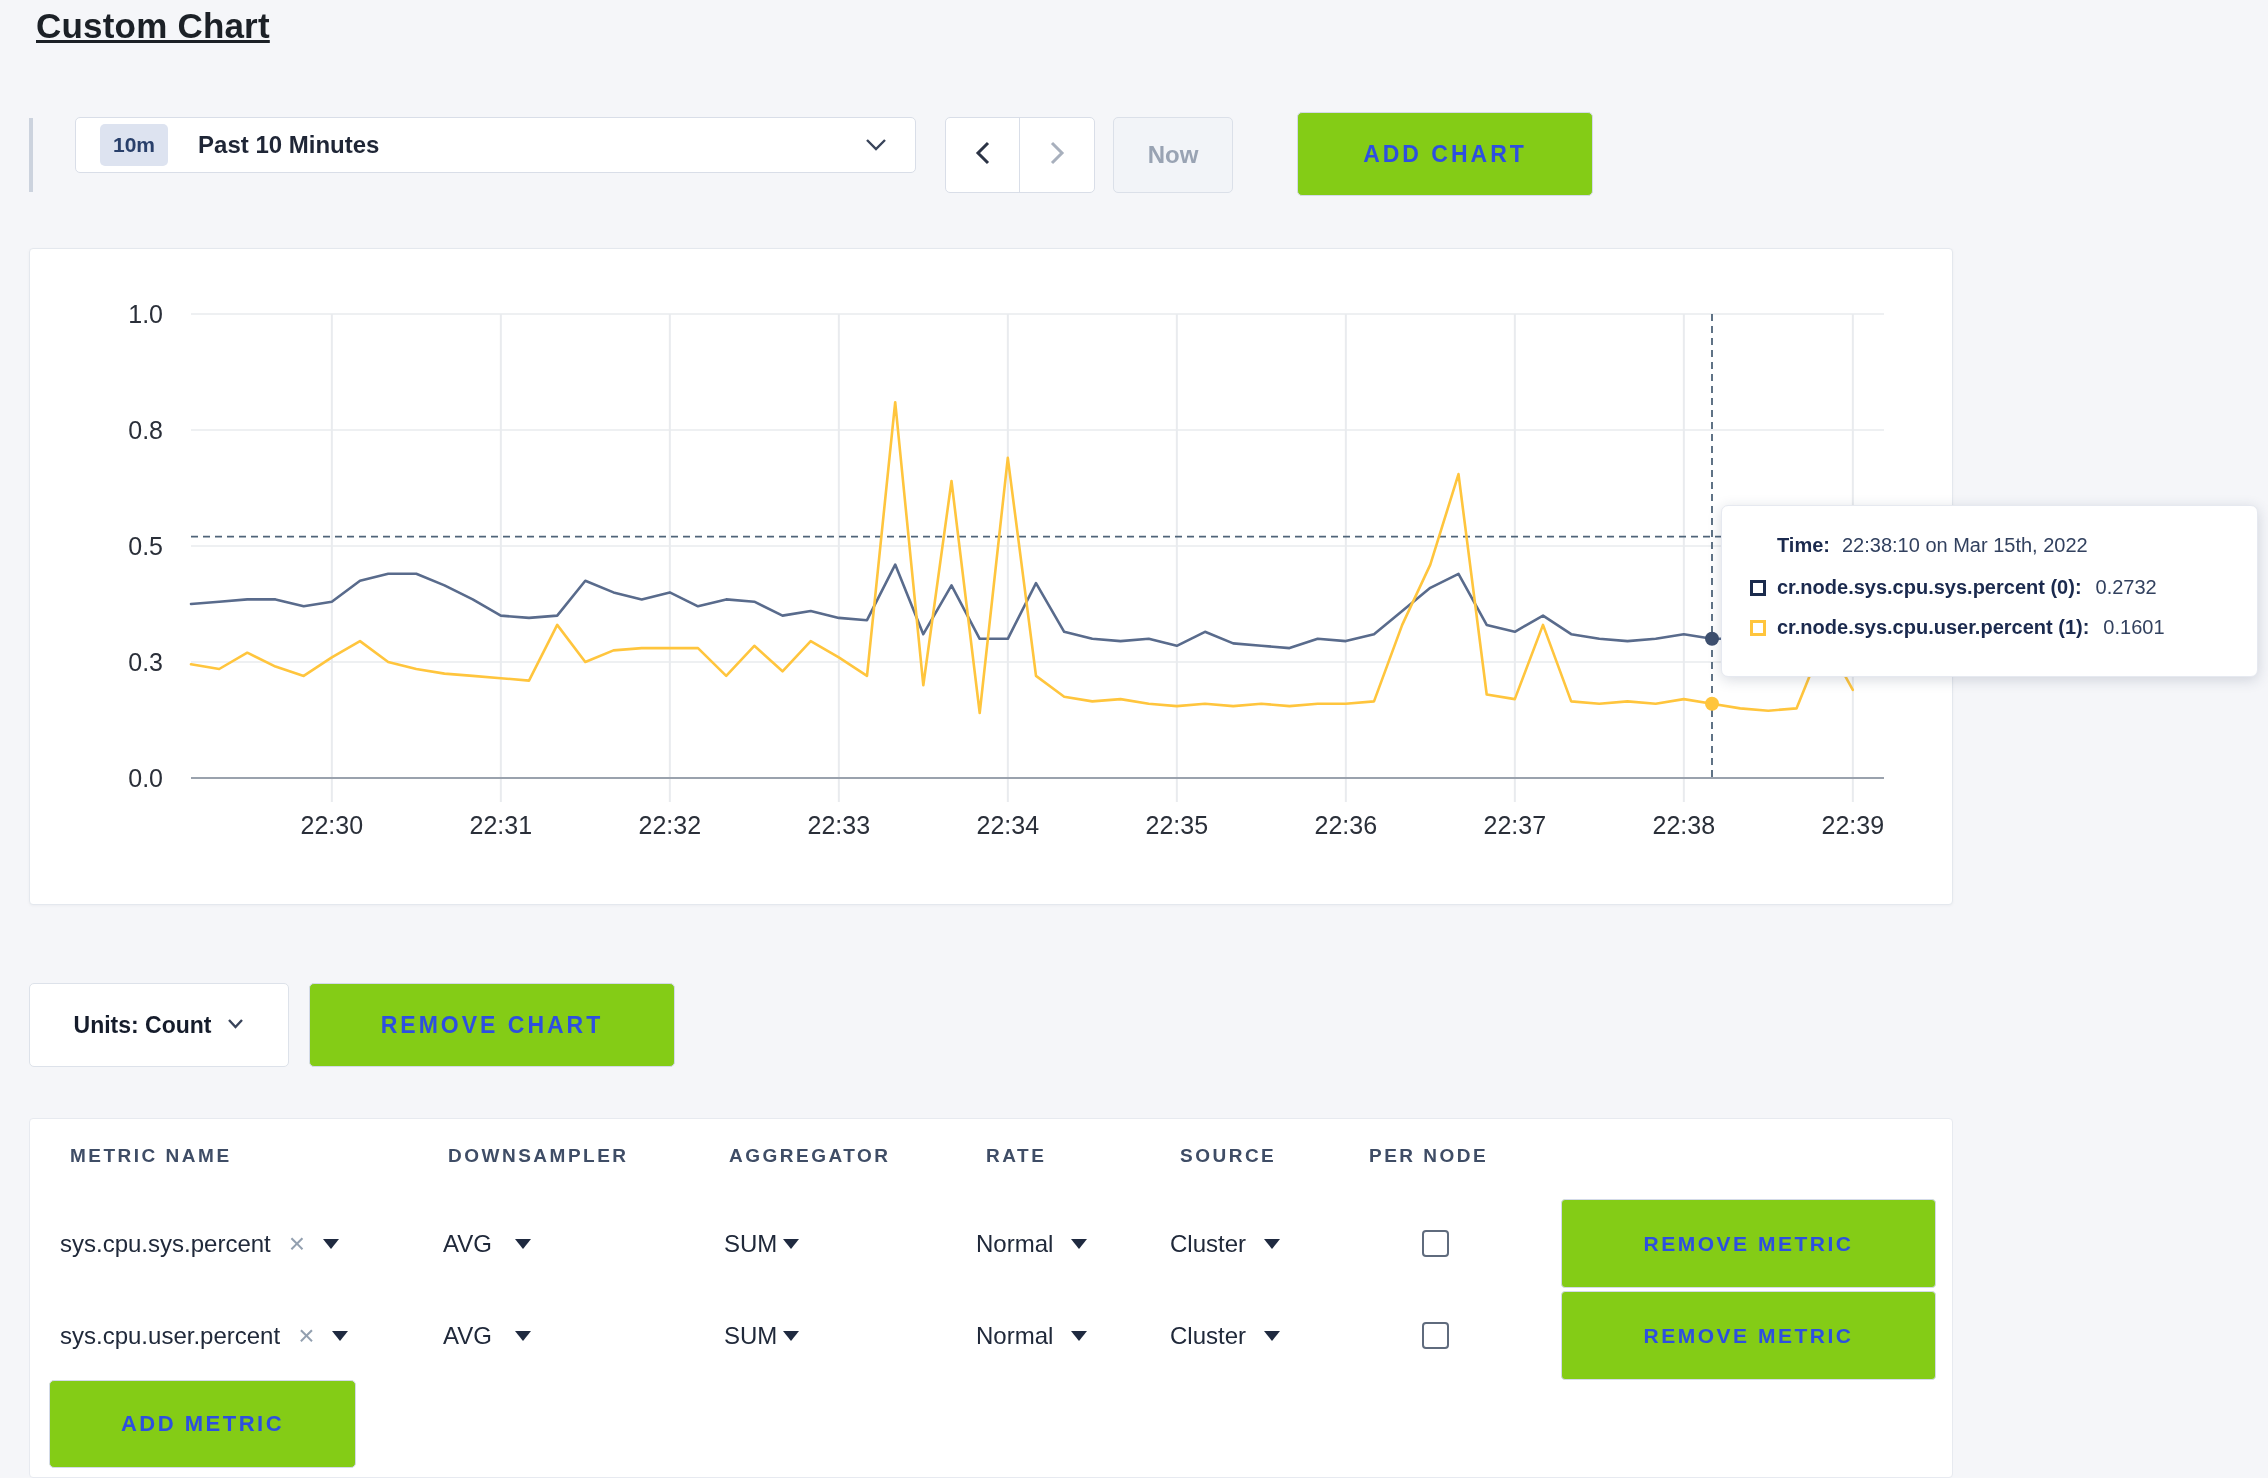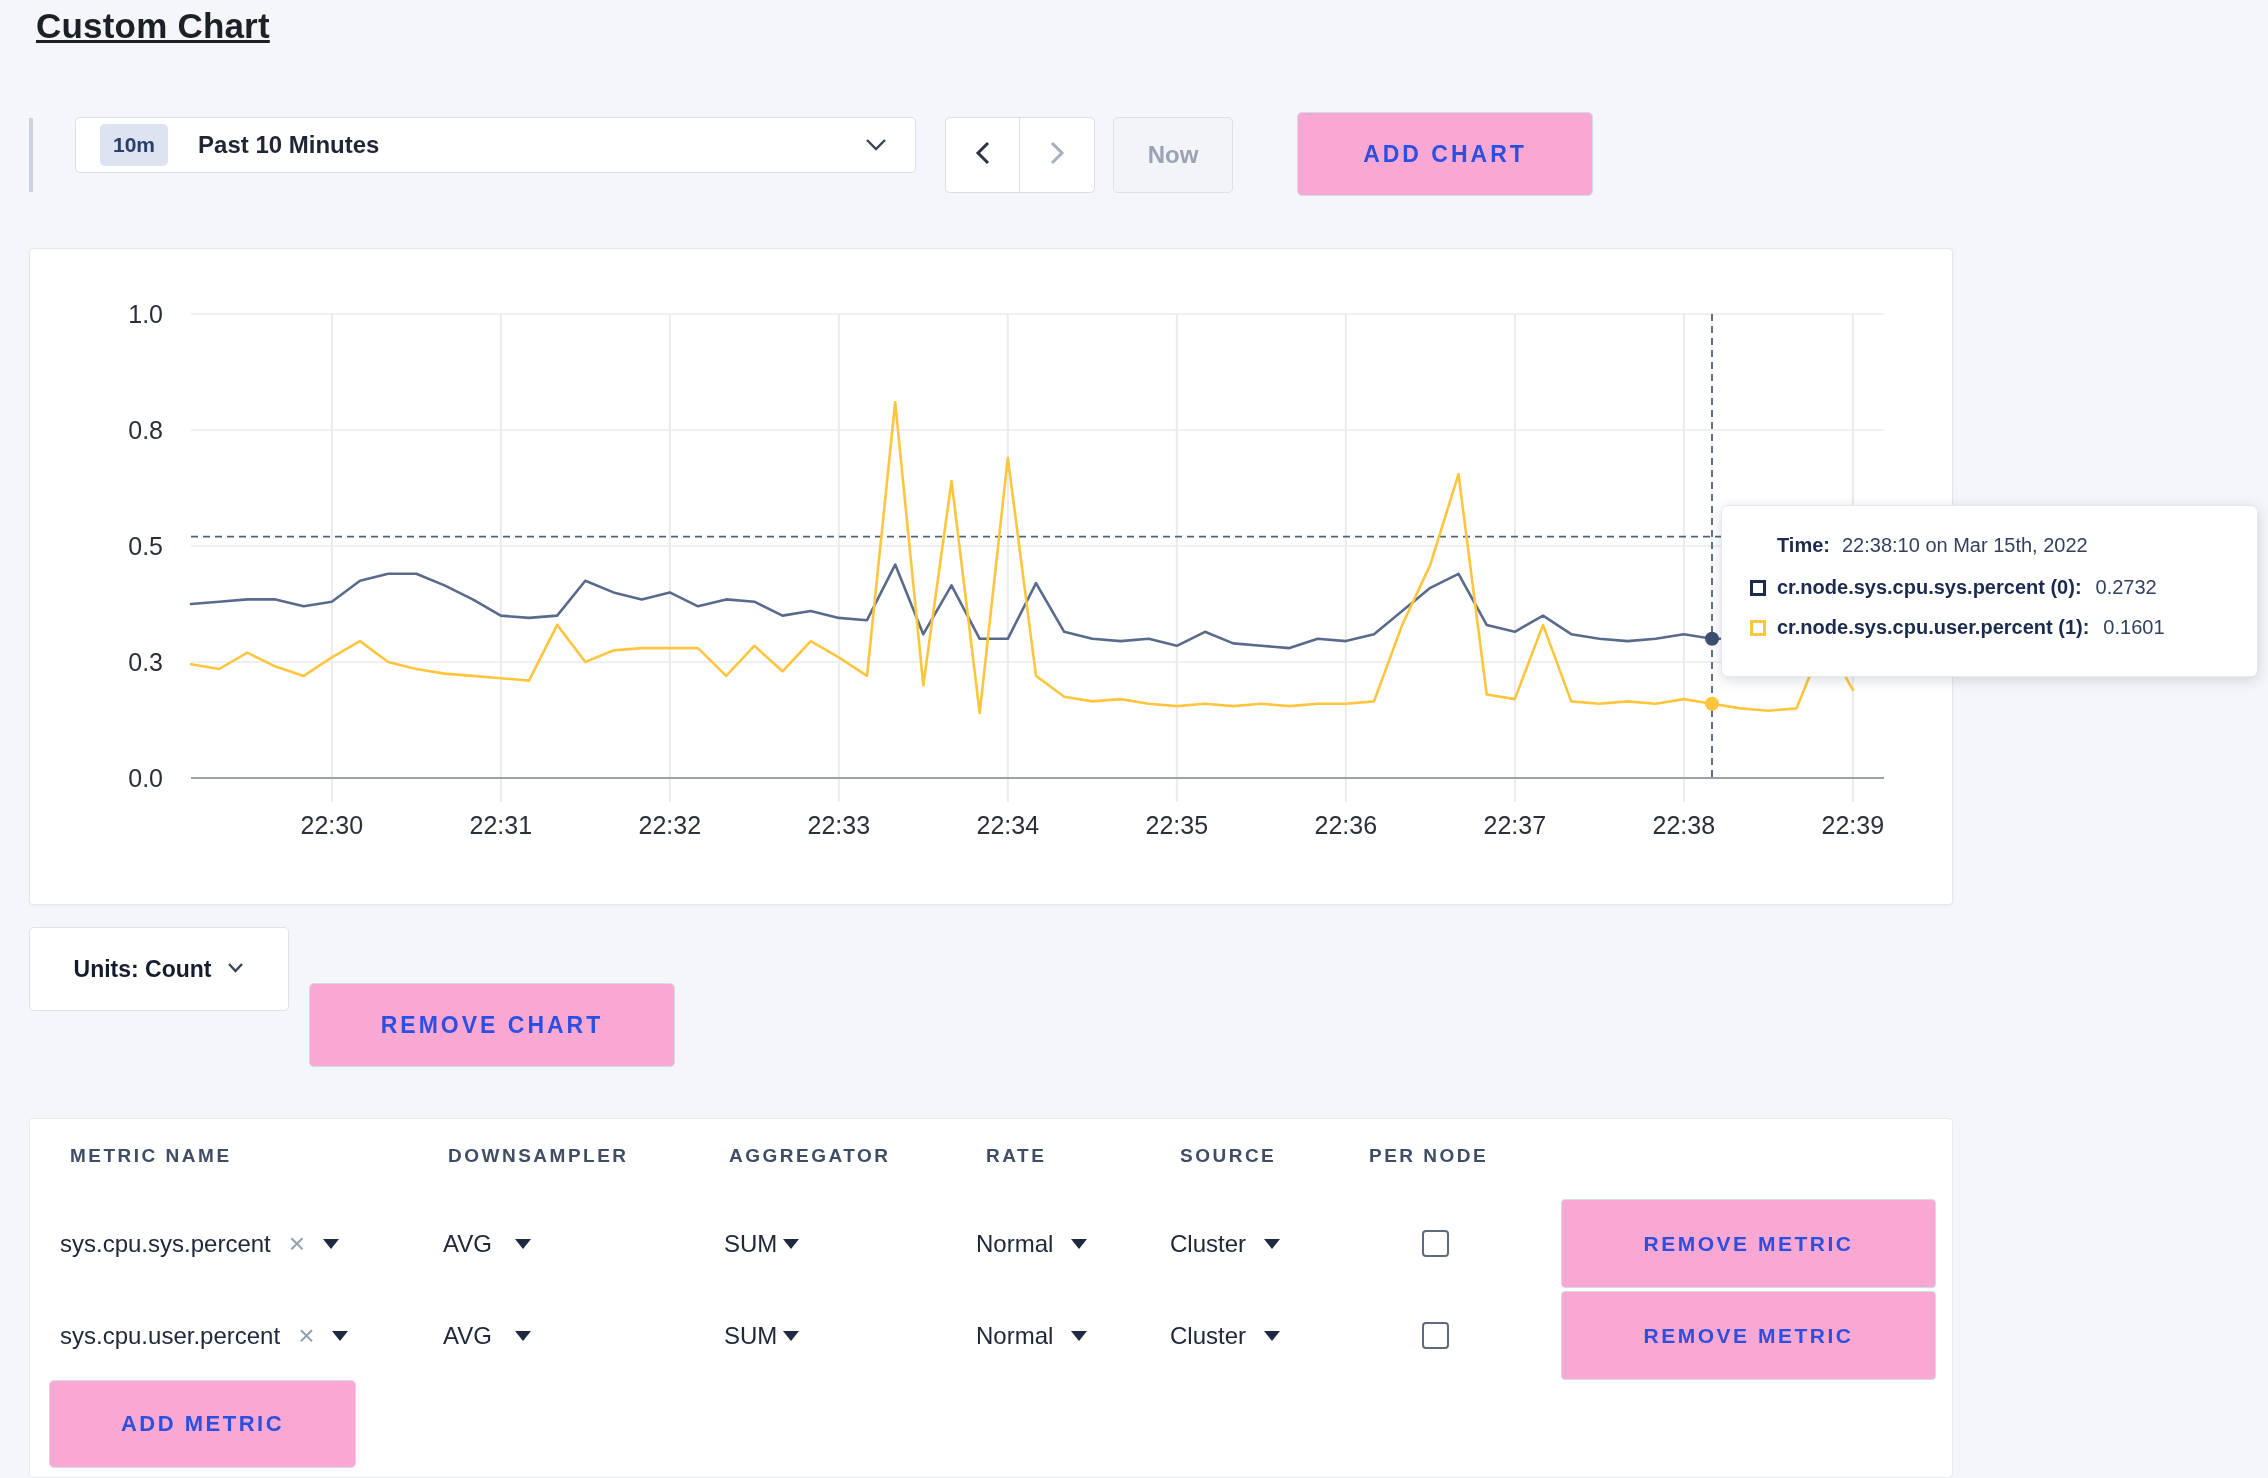--- a/index.html
+++ b/index.html
@@ -40,21 +40,21 @@
   .pager-btn { width:50%; display:flex; align-items:center; justify-content:center; cursor:pointer; }
   .pager-btn.prev { border-right:1px solid #d9dee8; }
 
   .now-btn {
     position:absolute; left:1113px; top:117px; width:120px; height:76px;
     background:#f2f4f8; border:1px solid #dbe0e9; border-radius:5px;
     display:flex; align-items:center; justify-content:center;
     font-size:24px; color:#99a3b3; font-weight:600; cursor:default;
   }
   .blue-btn {
-    background:#f9a8d4; border:1px solid #d3dae8; border-radius:5px;
+    background:#84cc16; border:1px solid #d3dae8; border-radius:5px;
     display:flex; align-items:center; justify-content:center;
     color:#2d4fe0; font-size:23px; font-weight:600; letter-spacing:3px; cursor:pointer;
   }
   .add-chart-btn { position:absolute; left:1297px; top:112px; width:296px; height:84px; }
 
   
   .chart-card {
     position:absolute; left:29px; top:248px; width:1924px; height:657px;
     background:#fff; border:1px solid #e4e8ee; border-radius:4px;
     box-shadow:0 1px 3px rgba(20,30,60,.04);
@@ -70,21 +70,21 @@
   }
   .tt-time { padding-left:27px; margin-bottom:19px; font-size:20px; }
   .tt-row { display:flex; align-items:center; margin-bottom:17px; font-size:20px; }
   .tt-swatch { width:16px; height:16px; border:3px solid #1b2b4d; margin-right:11px; flex:0 0 auto; background:#fff; }
   .tt-label { font-weight:700; color:#1b2a4e; }
   .tt-value { color:#32415f; margin-left:14px; }
   .tt-time .tt-value { margin-left:12px; }
 
   
   .units-btn {
-    position:absolute; left:29px; top:927px; width:260px; height:84px;
+    position:absolute; left:29px; top:983px; width:260px; height:84px;
     background:#fff; border:1px solid #dde2ea; border-radius:5px;
     display:flex; align-items:center; justify-content:center; cursor:pointer;
   }
   .units-label { font-size:23px; font-weight:700; color:#151c2b; margin-right:16px; }
   .remove-chart-btn { position:absolute; left:309px; top:983px; width:366px; height:84px; }
 
   
   .metrics-card {
     position:absolute; left:29px; top:1118px; width:1924px; height:360px;
     background:#fff; border:1px solid #e7eaf0; border-radius:4px;

